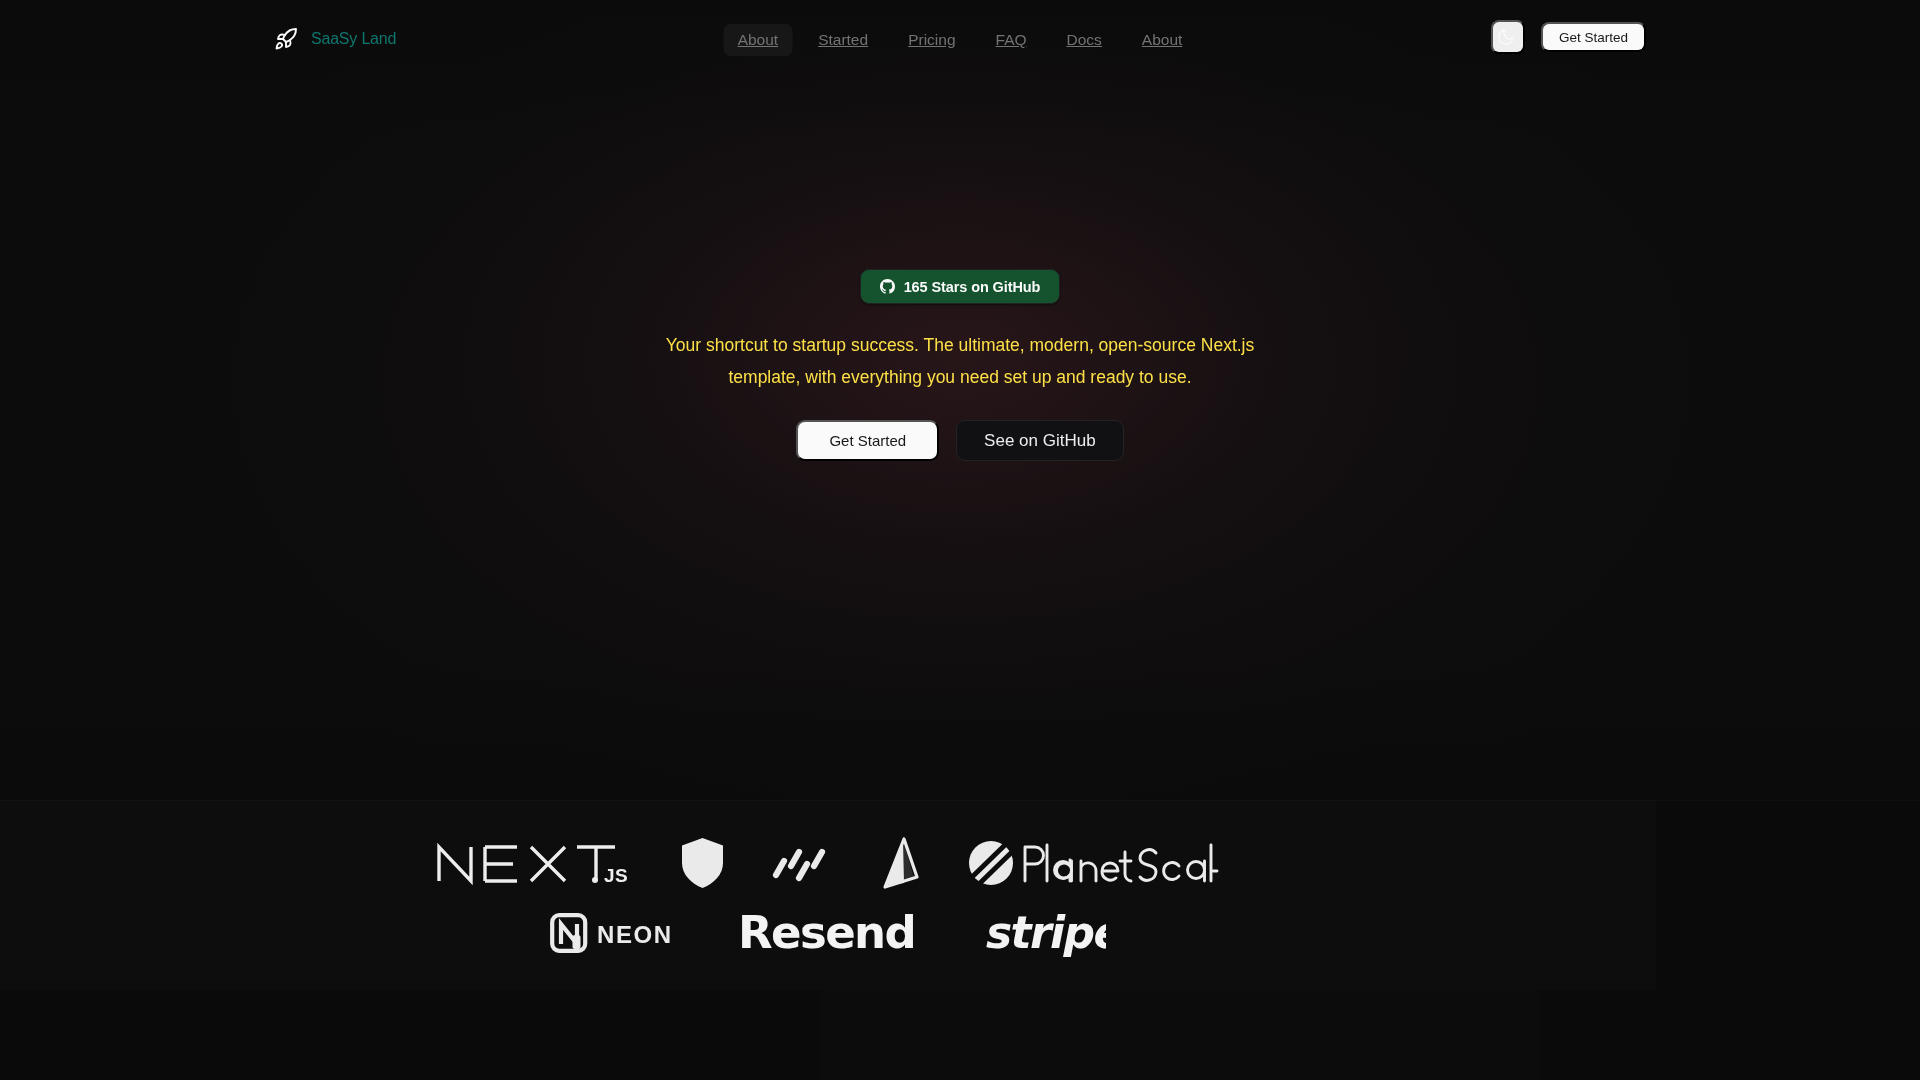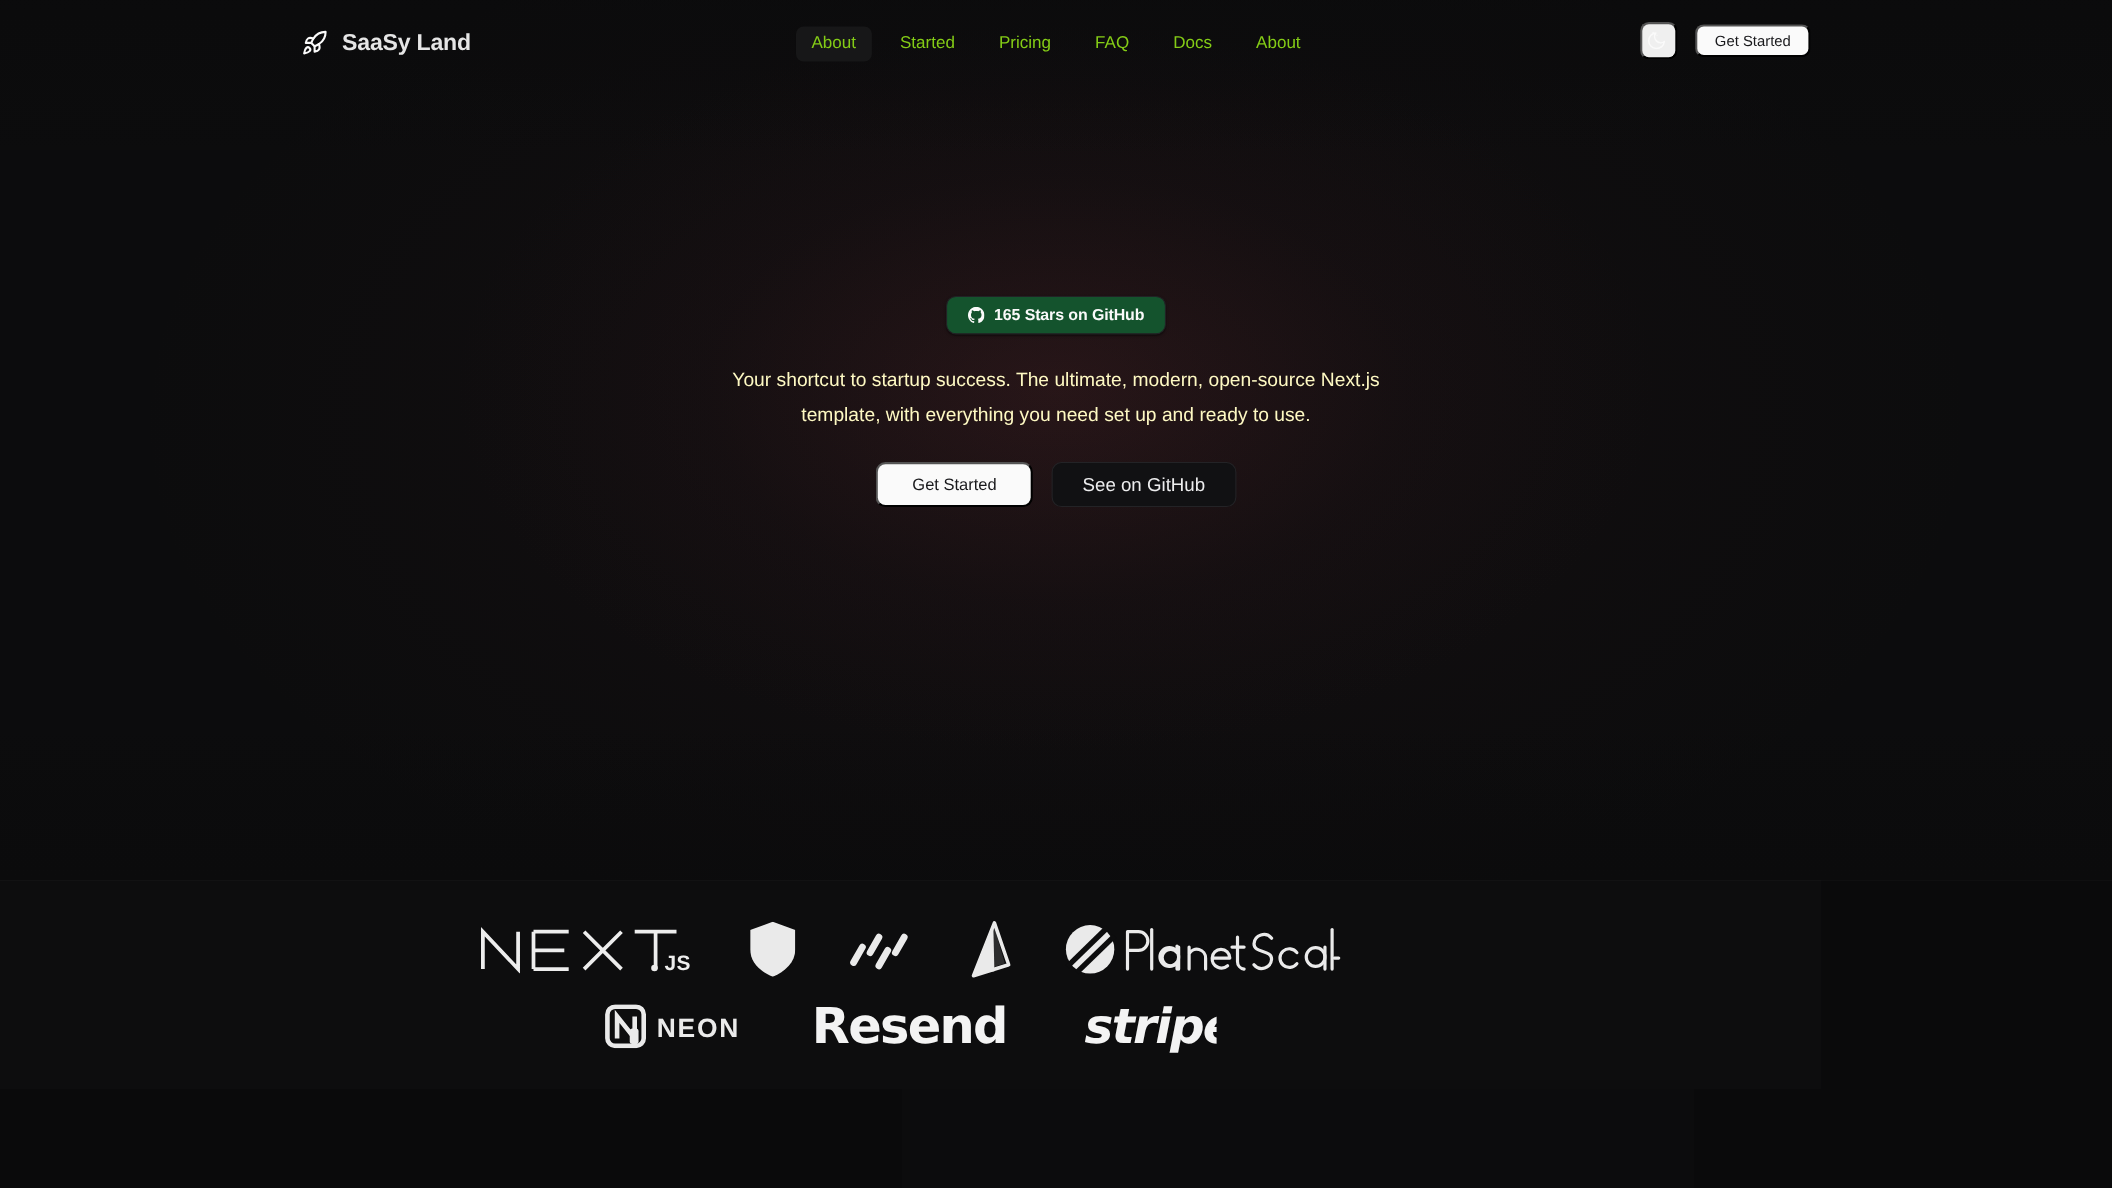--- a/index.html
+++ b/index.html
@@ -33,31 +33,31 @@
     display:flex; align-items:center;
     z-index:20;
   }
   .brand {
     position:absolute; left:274px; top:22px;
     display:flex; align-items:center; gap:13px;
     height:34px;
   }
   .brand-icon { width:24px; height:24px; display:block; flex:0 0 auto; }
   .brand-name {
-    font-size:21px; font-weight:bold; letter-spacing:-0.2px; color:#e5e5e5;
+    font-size:16px; font-weight:normal; letter-spacing:-0.2px; color:#0f766e;
     font-family:"Liberation Sans", sans-serif;
   }
 
   .nav-links {
     position:absolute; left:50%; top:24px; transform:translateX(-50%);
     display:flex; align-items:center; gap:12px;
   }
   .nav-link {
-    font-size:15.5px; color:#84cc16; padding:6px 14px; border-radius:7px;
-    white-space:nowrap; line-height:20px;
+    font-size:15.5px; color:#737373; padding:6px 14px; border-radius:7px;
+    white-space:nowrap; line-height:20px;text-decoration:underline;
   }
   .nav-link.active { background:#171718; }
 
   .nav-right {
     position:absolute; right:274px; top:20px;
     display:flex; align-items:center; gap:16px;
   }
   .theme-toggle {
     width:34px; height:34px; display:flex; align-items:center; justify-content:center;
     border-radius:8px;
@@ -105,21 +105,21 @@
     vertical-align:middle;
     color:transparent;
     overflow:hidden;
     text-indent:-9999px;
   }
 
   .subtitle {
     margin-top:25px;
     width:620px; text-align:center;
     font-size:17.5px; line-height:32px;
-    color:#fef9c3;
+    color:#fde047;
     font-family:"Liberation Sans", sans-serif;
   }
 
   .cta-row {
     margin-top:27px;
     display:flex; align-items:center; gap:17px;
   }
   .btn-primary {
     background:#fafafa; color:#18181b;
     height:41px; padding:0 31px; border-radius:9px;

